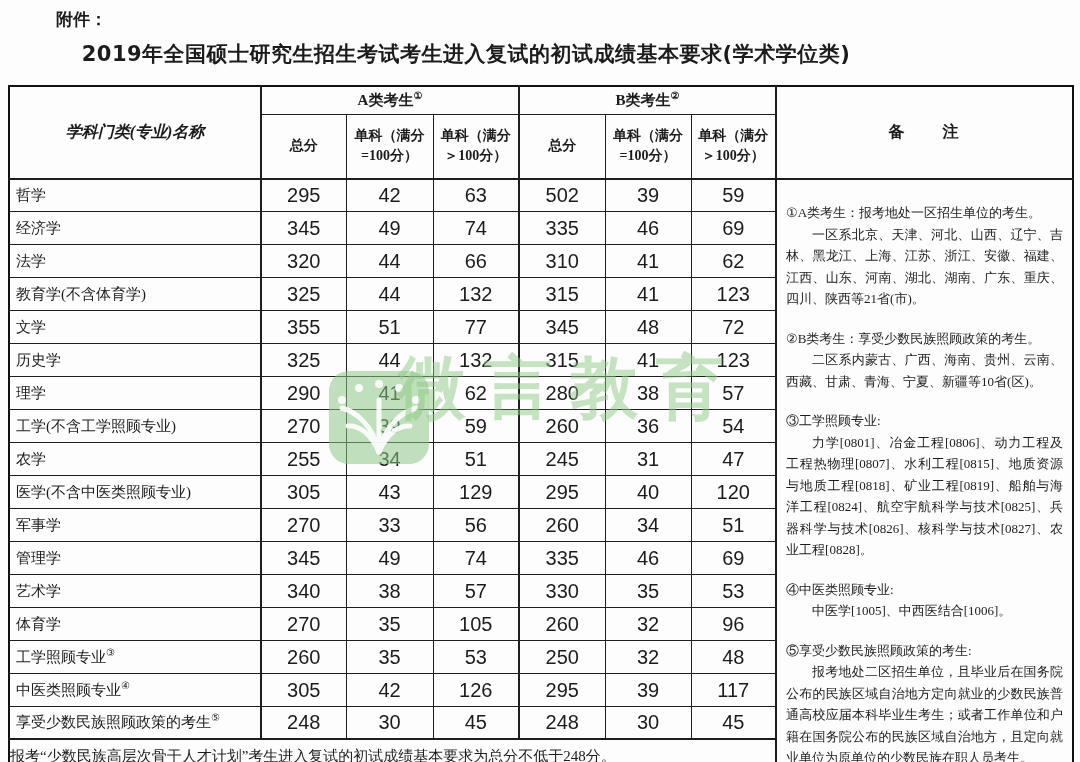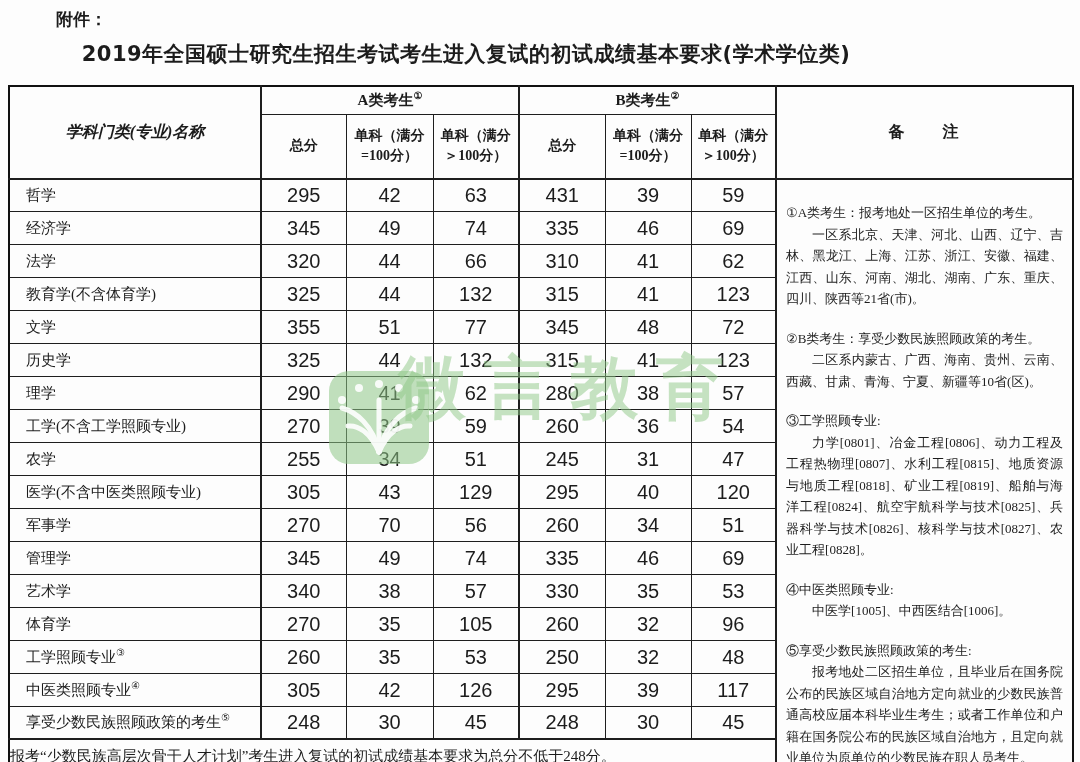--- a/index.html
+++ b/index.html
@@ -25,21 +25,21 @@
   thead .sub { height:65px; font-size:14px; font-weight:600; text-align:center;
                border-bottom-width:2px; line-height:20px; }
   th.colhead { font-size:16px; font-weight:600; text-align:center; border-bottom-width:2px;font-style:italic; }
   th.remarkhead { font-size:16px; font-weight:600; text-align:center; letter-spacing:2px;
                   border-bottom-width:2px; }
   sup { font-size:10px; vertical-align:super; line-height:0; }
   .sub .l2:empty { display:none; }
   .sub span { display:block; }
 
   tbody td { height:32px; }
-  td.subject { text-align:left; padding-left:16px; font-size:15px; }
+  td.subject { text-align:left; padding-left:6px; font-size:15px; }
   td.num { text-align:center; font-size:20px;
            font-family:"Liberation Sans","DejaVu Sans",sans-serif; }
 
   td.remark-cell { vertical-align:top; text-align:left; padding:22px 9px 4px 9px; }
   .remark-para { font-size:13px; line-height:21.5px; text-align:justify; }
   .remark-para.indent { text-indent:2em; }
   .remark-para.spacer { height:18px; }
 
   tr.footer-row td { border-top-width:2px; height:33px; font-size:15px;
                      text-align:left; }
@@ -132,21 +132,21 @@
               <span class="l2">＞100分）</span>
             </th>
         </tr>
       </thead>
       <tbody id="table-body">
         <tr>
             <td class="subject"><span>哲学</span><sup></sup></td>
             <td class="num bl-thick">295</td>
             <td class="num">42</td>
             <td class="num">63</td>
-            <td class="num bl-thick">431</td>
+            <td class="num bl-thick">502</td>
             <td class="num">39</td>
             <td class="num">59</td>
             <td class="remark-cell bl-thick" rowspan="18">
               <div class="remark-para">①A类考生：报考地处一区招生单位的考生。</div>
               <div class="remark-para indent">一区系北京、天津、河北、山西、辽宁、吉林、黑龙江、上海、江苏、浙江、安徽、福建、江西、山东、河南、湖北、湖南、广东、重庆、四川、陕西等21省(市)。</div>
               <div class="remark-para spacer"></div>
               <div class="remark-para">②B类考生：享受少数民族照顾政策的考生。</div>
               <div class="remark-para indent">二区系内蒙古、广西、海南、贵州、云南、西藏、甘肃、青海、宁夏、新疆等10省(区)。</div>
               <div class="remark-para spacer"></div>
               <div class="remark-para">③工学照顾专业:</div>
@@ -236,21 +236,21 @@
             <td class="num bl-thick">305</td>
             <td class="num">43</td>
             <td class="num">129</td>
             <td class="num bl-thick">295</td>
             <td class="num">40</td>
             <td class="num">120</td>
           </tr>
           <tr>
             <td class="subject"><span>军事学</span><sup></sup></td>
             <td class="num bl-thick">270</td>
-            <td class="num">70</td>
+            <td class="num">33</td>
             <td class="num">56</td>
             <td class="num bl-thick">260</td>
             <td class="num">34</td>
             <td class="num">51</td>
           </tr>
           <tr>
             <td class="subject"><span>管理学</span><sup></sup></td>
             <td class="num bl-thick">345</td>
             <td class="num">49</td>
             <td class="num">74</td>

